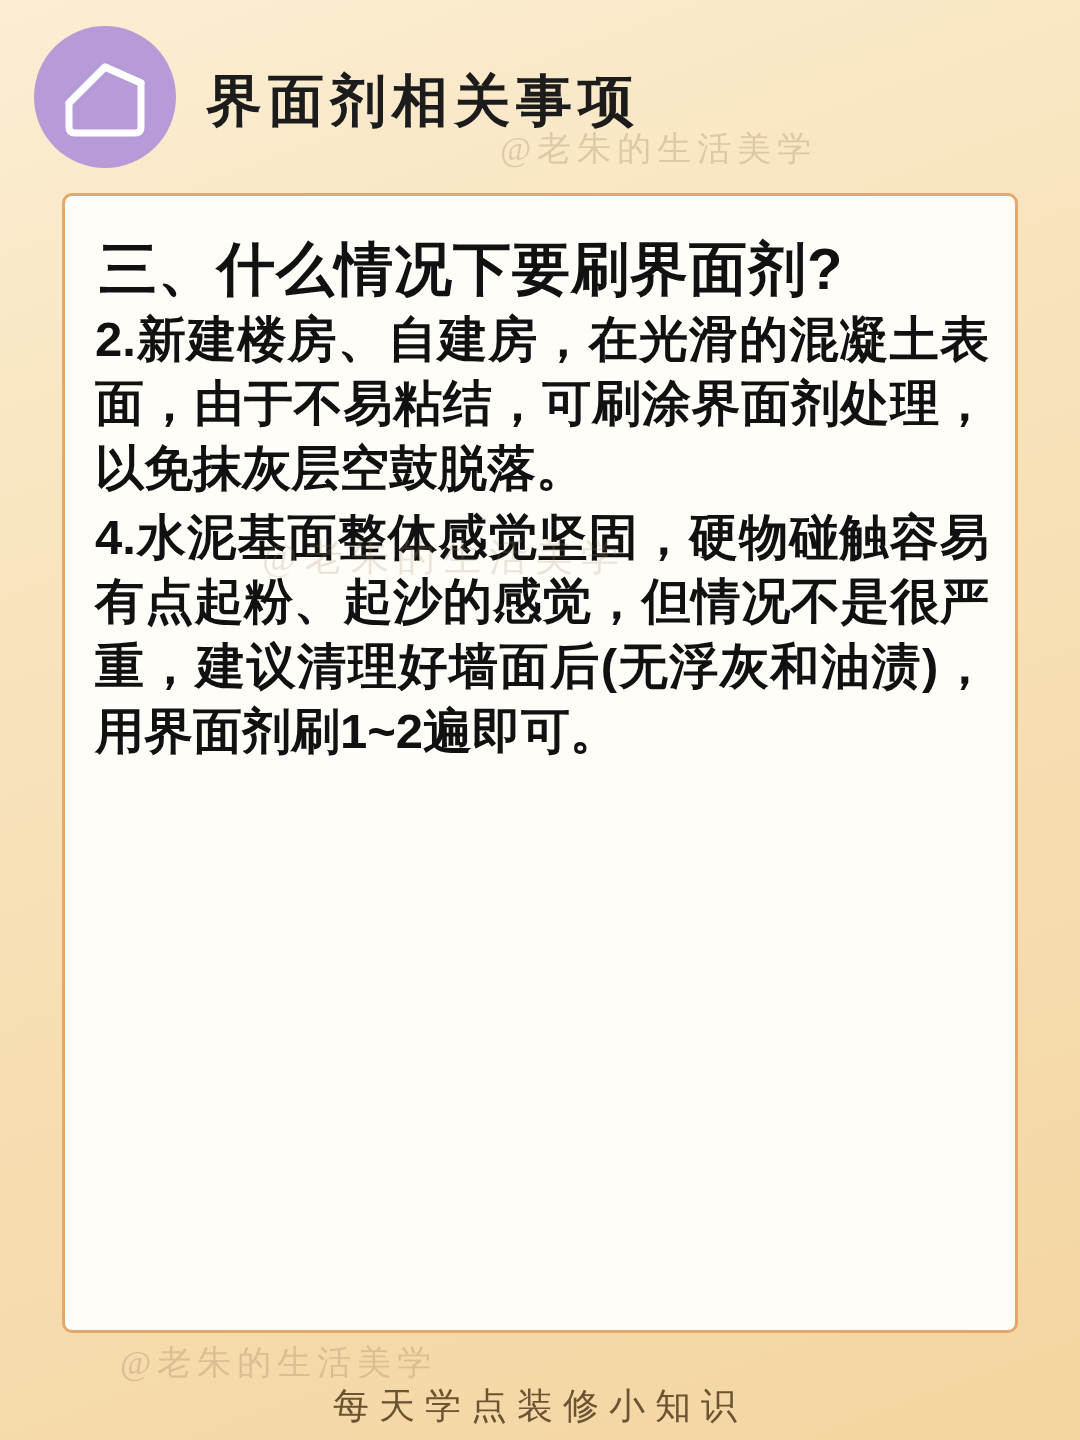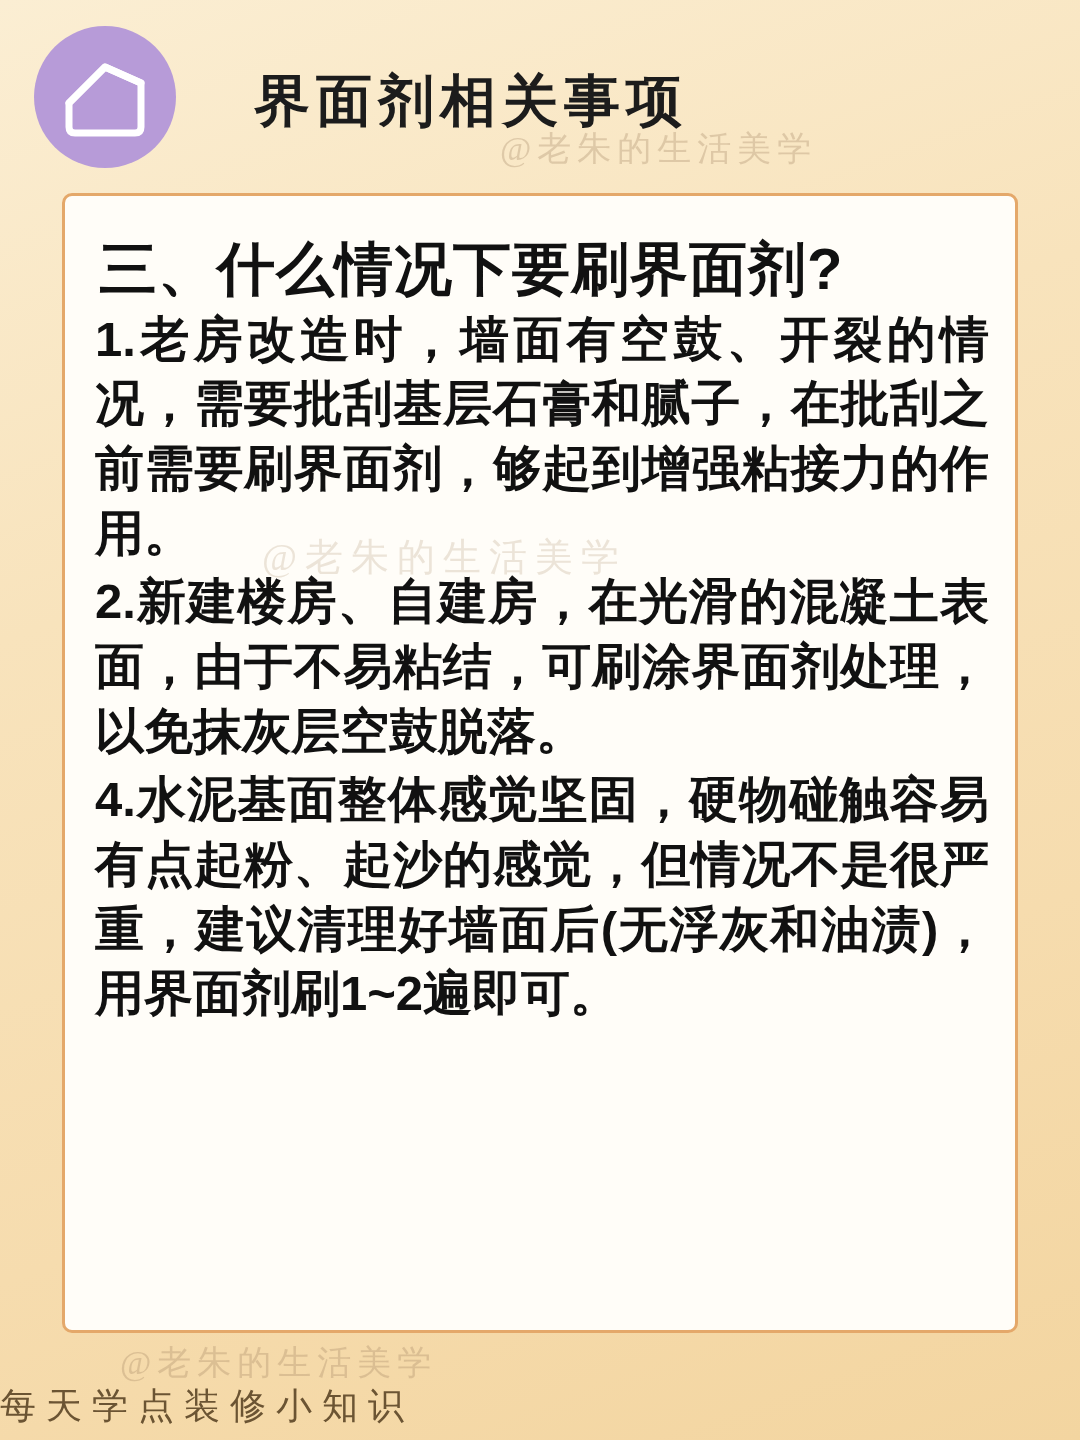--- a/index.html
+++ b/index.html
@@ -23,21 +23,20 @@
 
   
   .header {
     position: absolute;
     top: 22px;
     left: 28px;
     right: 20px;
     height: 150px;
     display: flex;
     align-items: center;
-    gap: 48px;
   }
   .logo-badge {
     width: 142px;
     height: 142px;
     border-radius: 50%;
     background: #b79bd8;
     display: flex;
     align-items: center;
     justify-content: center;
     flex: 0 0 auto;
@@ -133,21 +132,21 @@
     color: rgba(160, 130, 95, 0.30);
     letter-spacing: 6px;
     white-space: nowrap;
     font-family: "Liberation Serif", "DejaVu Serif", serif;
   }
   .footer-tagline {
     position: absolute;
     left: 0;
     right: 0;
     top: 1382px;
-    text-align: left;
+    text-align: center;
     font-size: 36px;
     color: #6b5433;
     letter-spacing: 10px;
     font-family: "Liberation Serif", "DejaVu Serif", serif;
   }
 </style>
 </head>
 <body>
 
 <div class="poster">
@@ -160,21 +159,20 @@
       </svg>
     </div>
     <div class="header-title">界面剂相关事项</div>
   </div>
 
 
   <div class="wm-header">@老朱的生活美学</div>
 
   <div class="card">
     <div class="card-title">三、什么情况下要刷界面剂?</div>
-    <div class="para">1.老房改造时，墙面有空鼓、开裂的情况，需要批刮基层石膏和腻子，在批刮之前需要刷界面剂，够起到增强粘接力的作用。</div>
     <div class="para">2.新建楼房、自建房，在光滑的混凝土表面，由于不易粘结，可刷涂界面剂处理，以免抹灰层空鼓脱落。</div>
     <div class="para">4.水泥基面整体感觉坚固，硬物碰触容易有点起粉、起沙的感觉，但情况不是很严重，建议清理好墙面后(无浮灰和油渍)，用界面剂刷1~2遍即可。</div>
   </div>
 
   <div class="wm-card">@老朱的生活美学</div>
 
   <div class="wm-footer">@老朱的生活美学</div>
   <div class="footer-tagline">每天学点装修小知识</div>
 
 </div>

